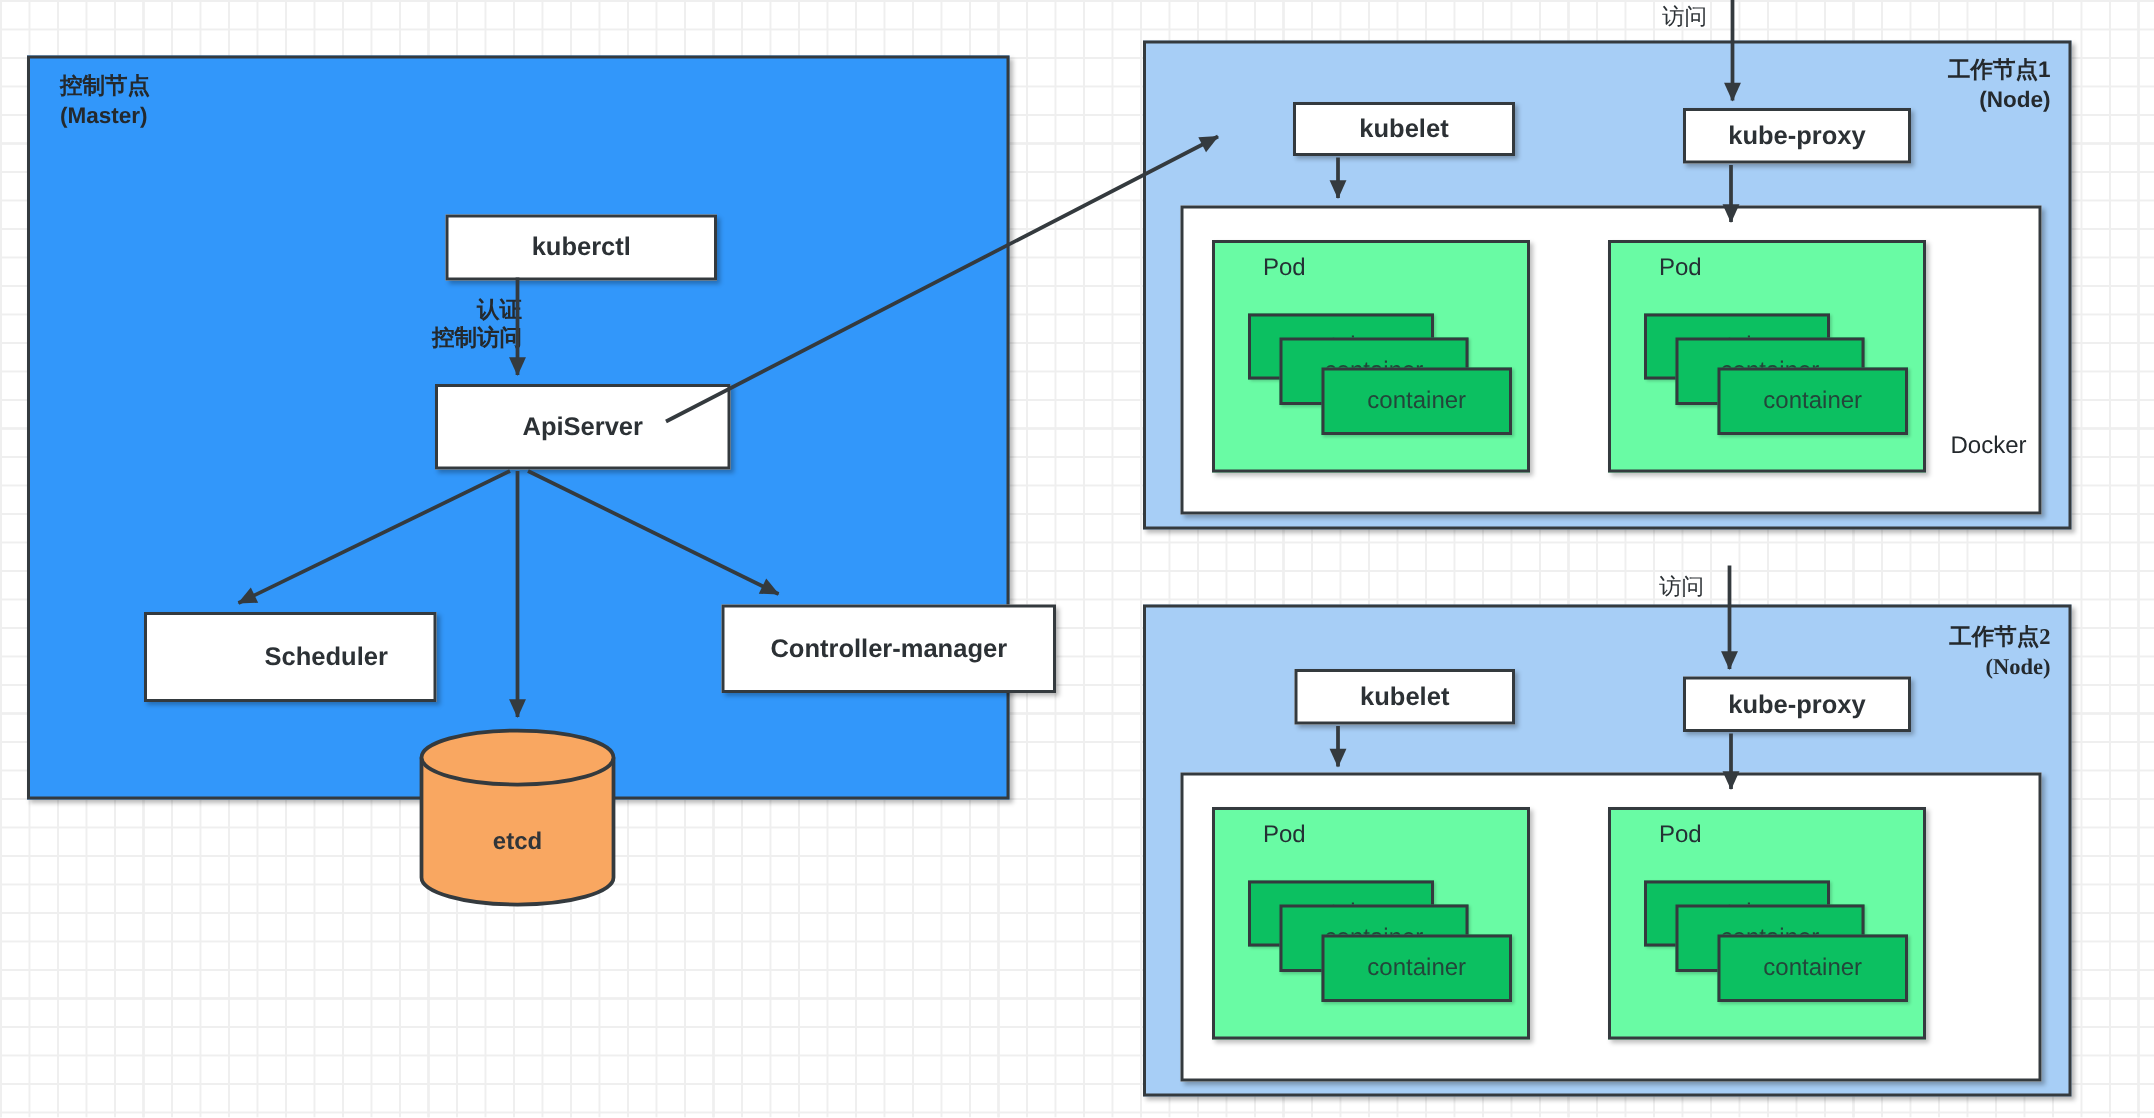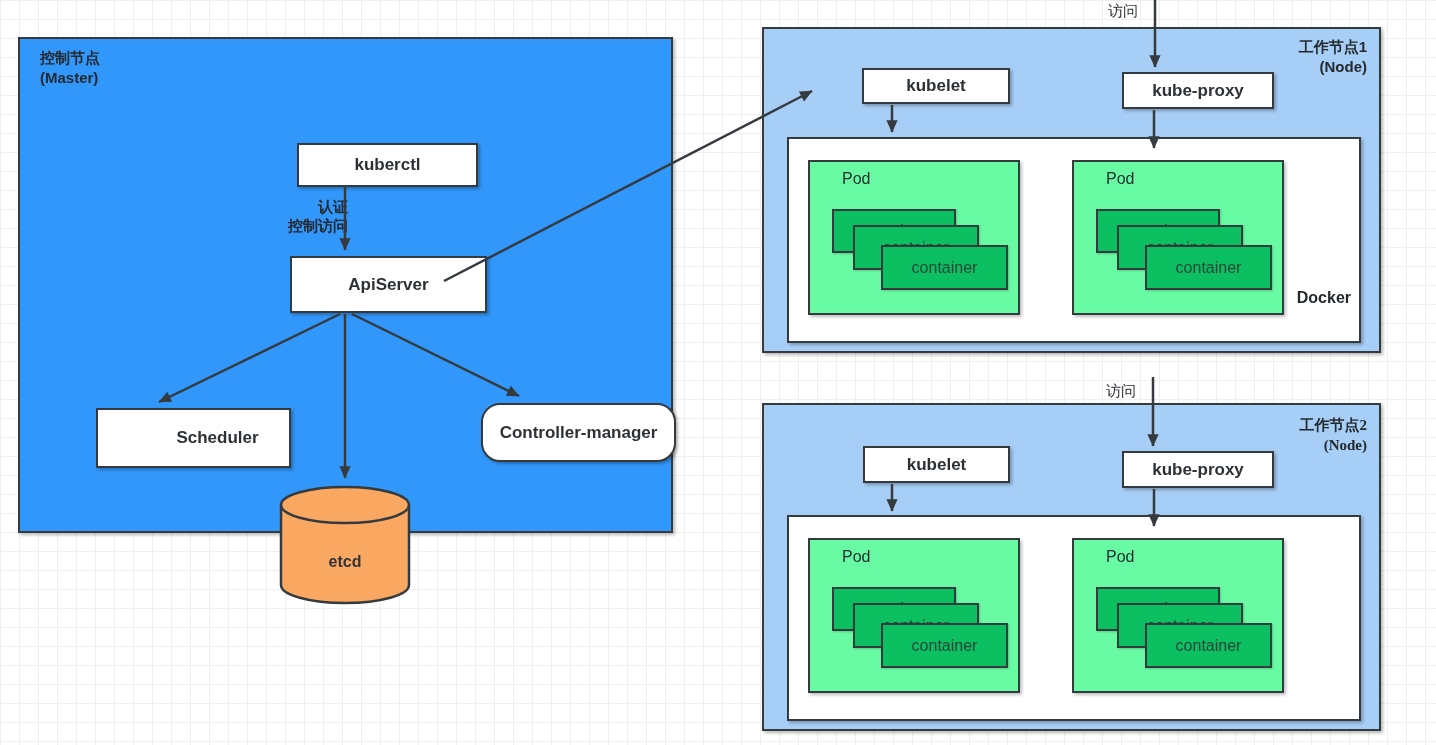--- a/index.html
+++ b/index.html
@@ -30,21 +30,21 @@
   }
   .pod-label{position:absolute;left:12px;top:8px;font-weight:normal;font-size:16px;color:#243034;margin-left:20px;}
   .cbox{
     position:absolute;background:#0cc061;border:2px solid #343a3e;box-sizing:border-box;
     display:flex;align-items:center;justify-content:center;
     font-size:16px;color:#23463a;box-shadow:1px 1px 2px rgba(0,0,0,0.2);
   }
   .title2{position:absolute;font-weight:bold;font-size:15px;line-height:20px;color:#24292d;}
   .center{text-align:right;}
   .visit{position:absolute;font-weight:normal;font-size:15px;color:#2c3135;}
-  .docker-label{position:absolute;right:8px;top:150px;font-weight:bold;font-size:16px;color:#24292d;}
+  .docker-label{position:absolute;right:8px;top:150px;font-weight:normal;font-size:16px;color:#24292d;}
   #arrow-layer{position:absolute;left:0;top:0;z-index:40;pointer-events:none;}
   .etcd-label{position:absolute;font-weight:bold;font-size:16px;color:#313539;text-align:center;}
 </style>
 </head>
 <body>
 
 <div id="canvas">
 
   <div class="bigbox" style="left:18px;top:37px;width:655px;height:496px;background:#3297fa;">
     <div class="title2" style="left:20px;top:9px;">
@@ -63,21 +63,21 @@
   </div>
 
   <div class="whitebox" style="left:246px;top:256px;width:197px;height:57px;">
     <span>ApiServer</span>
   </div>
 
   <div class="whitebox" style="left:52px;top:408px;width:195px;height:60px;padding-left:48px;">
     <span>Scheduler</span>
   </div>
 
-  <div class="whitebox" style="left:437px;top:403px;width:195px;height:59px;border-radius:19px;">
+  <div class="whitebox" style="left:437px;top:403px;width:223px;height:59px;">
     <span>Controller-manager</span>
   </div>
 
   <svg class="abs" style="left:278px;top:484px;" width="134" height="124" viewBox="0 0 134 124">
     <path d="M3,21 L3,101 A64,18 0 0 0 131,101 L131,21" fill="#f9a761" stroke="#343a3e" stroke-width="2.5"></path>
     <ellipse cx="67" cy="21" rx="64" ry="18" fill="#f9a761" stroke="#343a3e" stroke-width="2.5"></ellipse>
   </svg>
   <div class="etcd-label" style="left:278px;top:553px;width:134px;">etcd</div>
 
   <div class="bigbox" style="left:762px;top:27px;width:619px;height:326px;background:#a7cef6;">

